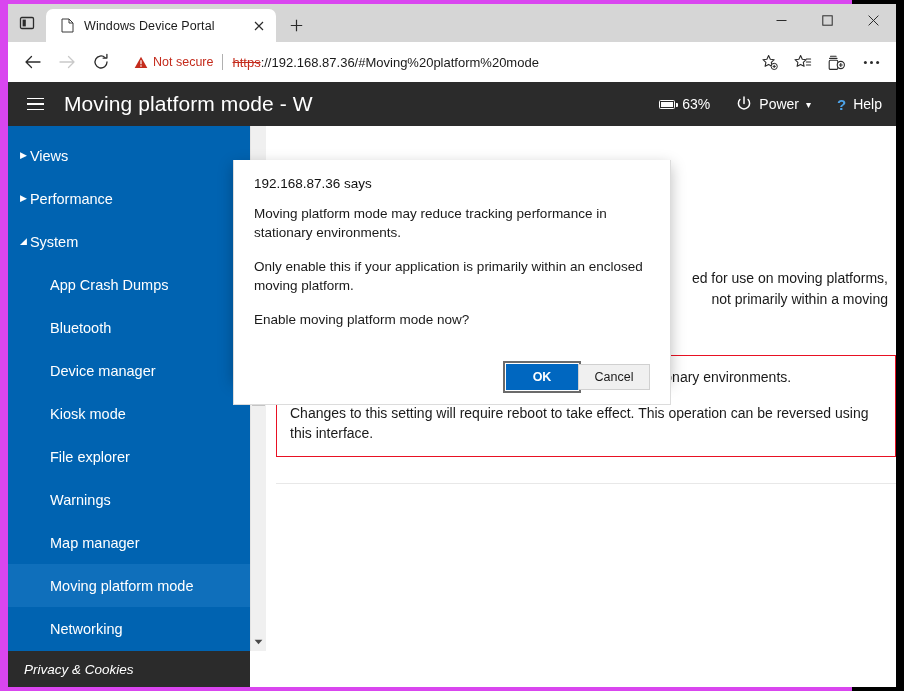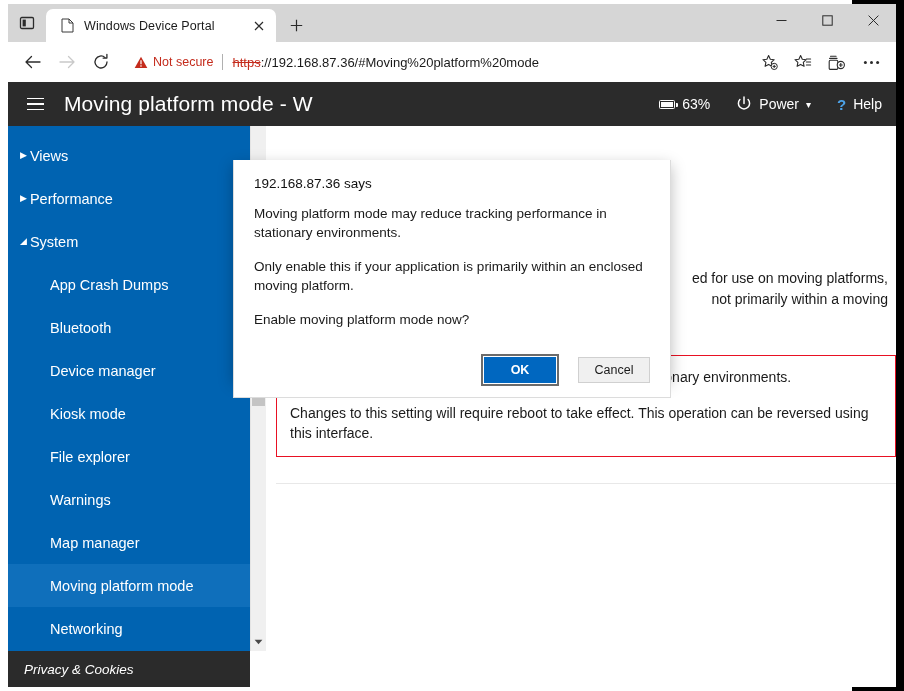--- a/index.html
+++ b/index.html
@@ -9,21 +9,21 @@
     height: 691px;
     background: #000000;
     font-family: "Liberation Sans", sans-serif;
     overflow: hidden;
   }
 
   #root {
     position: relative;
     width: 852px;
     height: 691px;
-    background: #ffffff;
+    background: #d946ef;
   }
 
   
   .browser-window {
     position: absolute;
     left: 8px;
     top: 4px;
     width: 888px;
     height: 683px;
     background: #ffffff;
@@ -396,22 +396,22 @@
   }
   .dlg-para {
     font-size: 13.5px;
     color: #1a1a1a;
     line-height: 19px;
     margin-bottom: 15px;
   }
   .dlg-buttons {
     display: flex;
     justify-content: flex-end;
-    gap: 22px;
-    margin-top: 28px;
+    gap: 0;
+    margin-top: 35px;
   }
   .btn {
     font-size: 12.5px;
     height: 26px;
     min-width: 72px;
     padding: 0 12px;
     border: 1px solid #d0d0d0;
     background: #f0f0f0;
     color: #1a1a1a;
     cursor: pointer;

